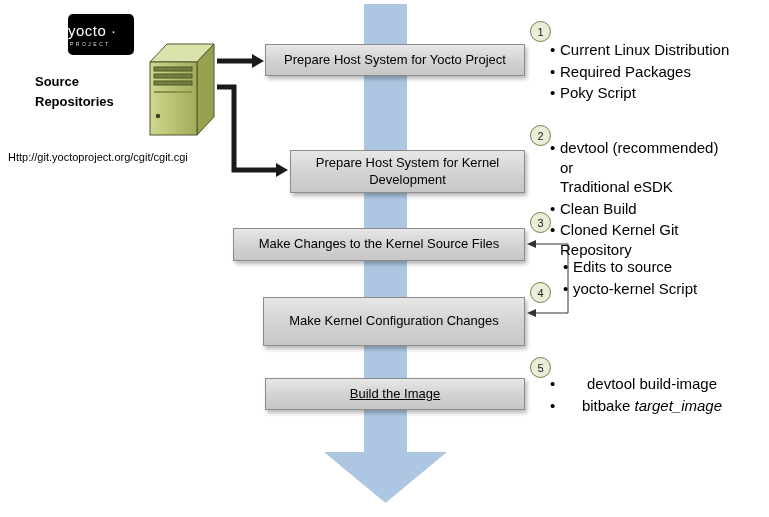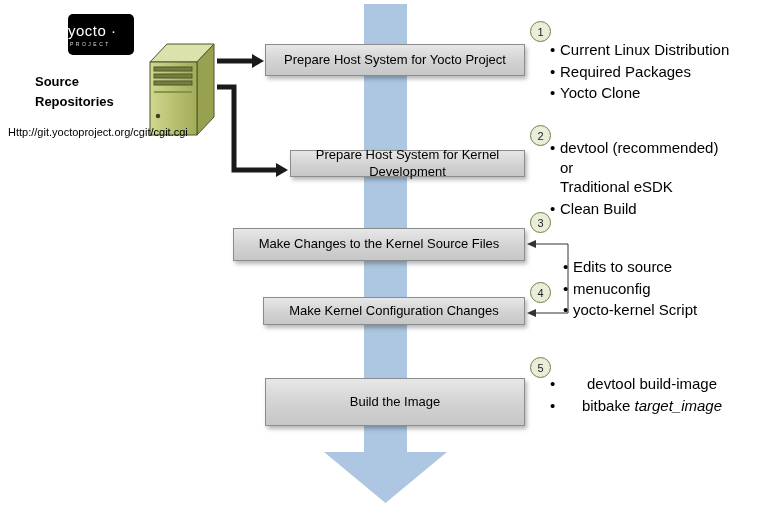--- a/index.html
+++ b/index.html
@@ -23,39 +23,39 @@
   }
   .logo-title { font-size:15px; letter-spacing:0.5px; }
   .logo-sub   { font-size:5px; letter-spacing:2.5px; color:#ddd; margin-top:2px; padding-left:2px; }
 
   .src-label {
     position:absolute; left:35px; top:72px; z-index:2;
     font-size:13px; font-weight:bold; color:#000;
     white-space:pre-line; line-height:1.5;
   }
   .url {
-    position:absolute; left:8px; top:126px; z-index:2;
+    position:absolute; left:8px; top:151px; z-index:2;
     font-size:11px; color:#000;
   }
 
   
   .box {
     position:absolute; z-index:2; box-sizing:border-box;
     background:linear-gradient(180deg,#e7e7e7 0%,#d2d2d2 55%,#c7c7c7 100%);
     border:1px solid #8c8c8c;
     box-shadow:2px 3px 4px rgba(0,0,0,0.28);
     display:flex; align-items:center; justify-content:center;
     text-align:center; font-size:13px; color:#000; line-height:1.3;
     padding:0 4px;
   }
   .box1 { left:265px; top:44px;  width:260px; height:32px; }
-  .box2 { left:290px; top:150px; width:235px; height:27px; }
+  .box2 { left:290px; top:150px; width:235px; height:43px; }
   .box3 { left:233px; top:228px; width:292px; height:33px; }
-  .box4 { left:263px; top:297px; width:262px; height:28px; }
-  .box5 { left:265px; top:378px; width:260px; height:48px; }
+  .box4 { left:263px; top:297px; width:262px; height:49px; }
+  .box5 { left:265px; top:378px; width:260px; height:32px;text-decoration:underline; }
 
   
   .circle {
     position:absolute; left:530px; z-index:2;
     width:19px; height:19px; border-radius:50%;
     background:#e9eed8; border:1px solid #6f7f45;
     display:flex; align-items:center; justify-content:center;
     font-size:11px; color:#222;
   }
   .c1 { top:21px; }
@@ -139,32 +139,32 @@
 
   <div class="circle c1">1</div>
   <div class="circle c2">2</div>
   <div class="circle c3">3</div>
   <div class="circle c4">4</div>
   <div class="circle c5">5</div>
 
   <ul class="bullets ul1">
     <li>Current Linux Distribution</li>
     <li>Required Packages</li>
-    <li>Yocto Clone</li>
+    <li>Poky Script</li>
   </ul>
 
   <ul class="bullets ul2">
     <li>devtool (recommended) or
 Traditional eSDK</li>
     <li>Clean Build</li>
+    <li>Cloned Kernel Git Repository</li>
   </ul>
 
   <ul class="bullets ul34">
     <li>Edits to source</li>
-    <li>menuconfig</li>
     <li>yocto-kernel Script</li>
   </ul>
 
   <ul class="bullets ul5">
     <li>devtool build-image</li>
     <li><span>bitbake </span><i>target_image</i></li>
   </ul>
 
 </div>
 

